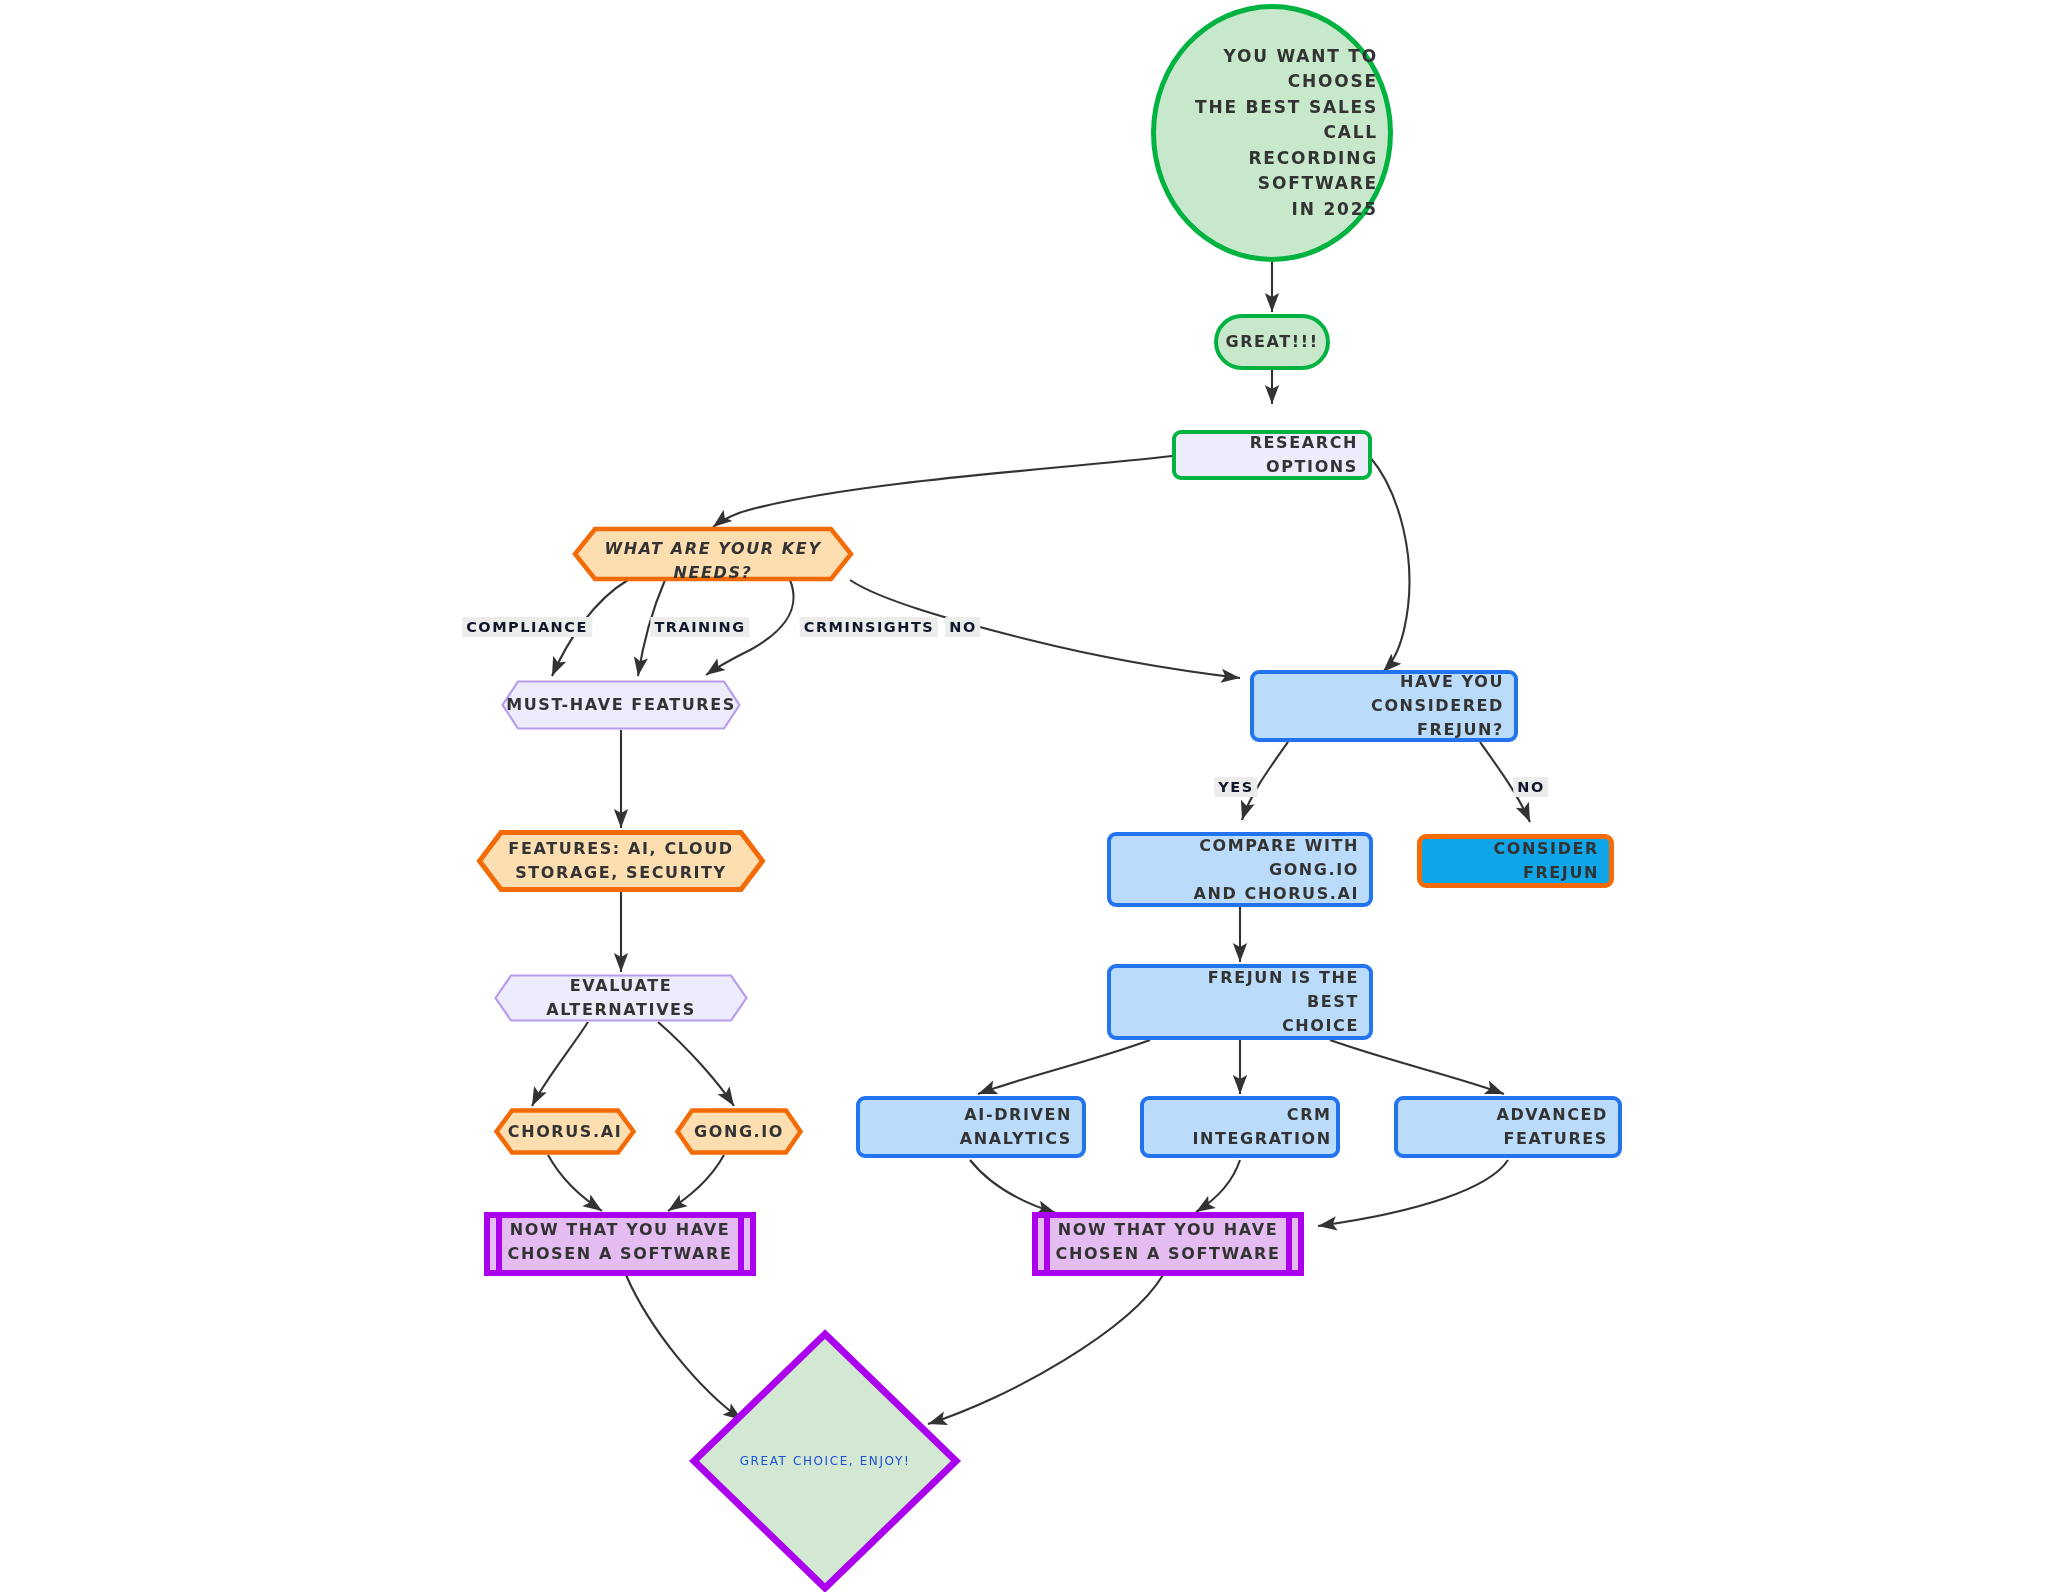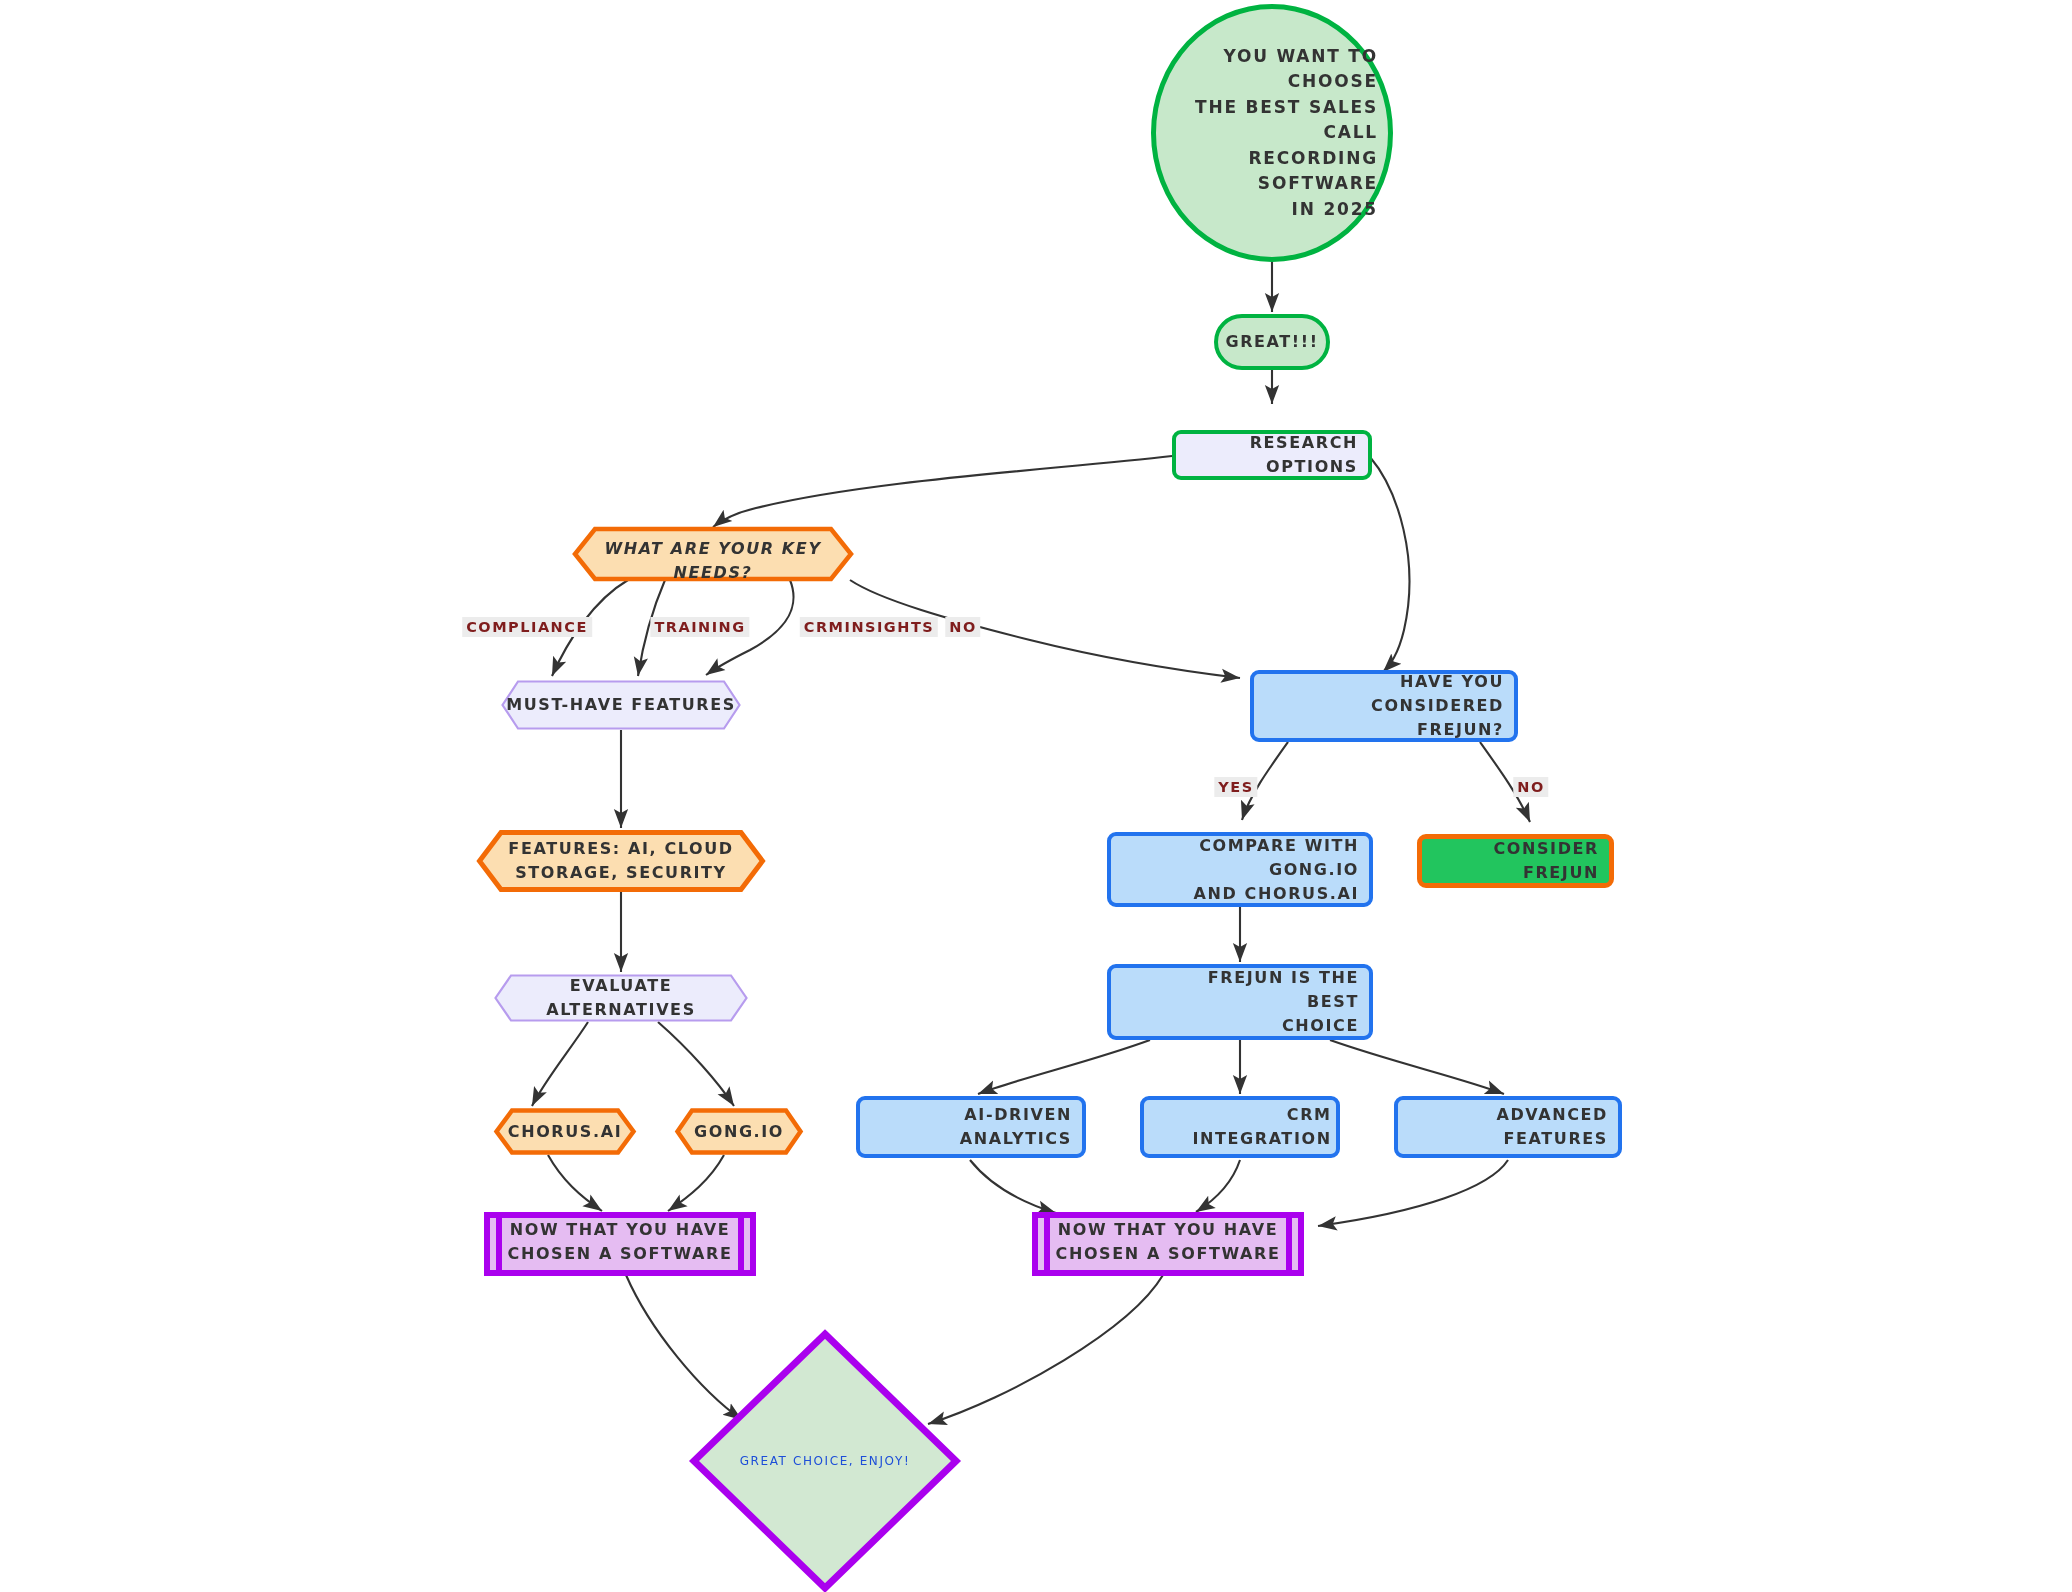--- a/index.html
+++ b/index.html
@@ -70,21 +70,21 @@
     background: #ececfc;
     border: 4px solid #00b341;
     margin-top: 24px;
   }
   .fill-blue {
     background: #badcfa;
     border: 4px solid #2273ee;
     padding-left: 44px;
   }
   .fill-orange {
-    background: #22c55e;
+    background: #0ea5e9;
     border: 5px solid #f36b06;
   }
 
   
   .hexwrap {
     position: absolute;
   }
   .hexwrap svg {
     position: absolute;
     left: 0;
@@ -152,21 +152,21 @@
     left: 0; top: 0; width: 100%; height: 100%;
     display: flex; align-items: center; justify-content: center;
     font-size: 12px; font-weight: normal; letter-spacing: 1.6px;
     color: #1d4ed8; text-transform: uppercase; text-align: center;
   }
 
   
   .edge-label {
     position: absolute;
     background: #ececec;
-    color: #7f1d1d;
+    color: #0f172a;
     font-size: 14.5px;
     font-weight: bold;
     letter-spacing: 1.5px;
     text-transform: uppercase;
     padding: 2px 4px;
     white-space: nowrap;
     transform: translate(-50%, -50%);
   }
 </style>
 </head>

